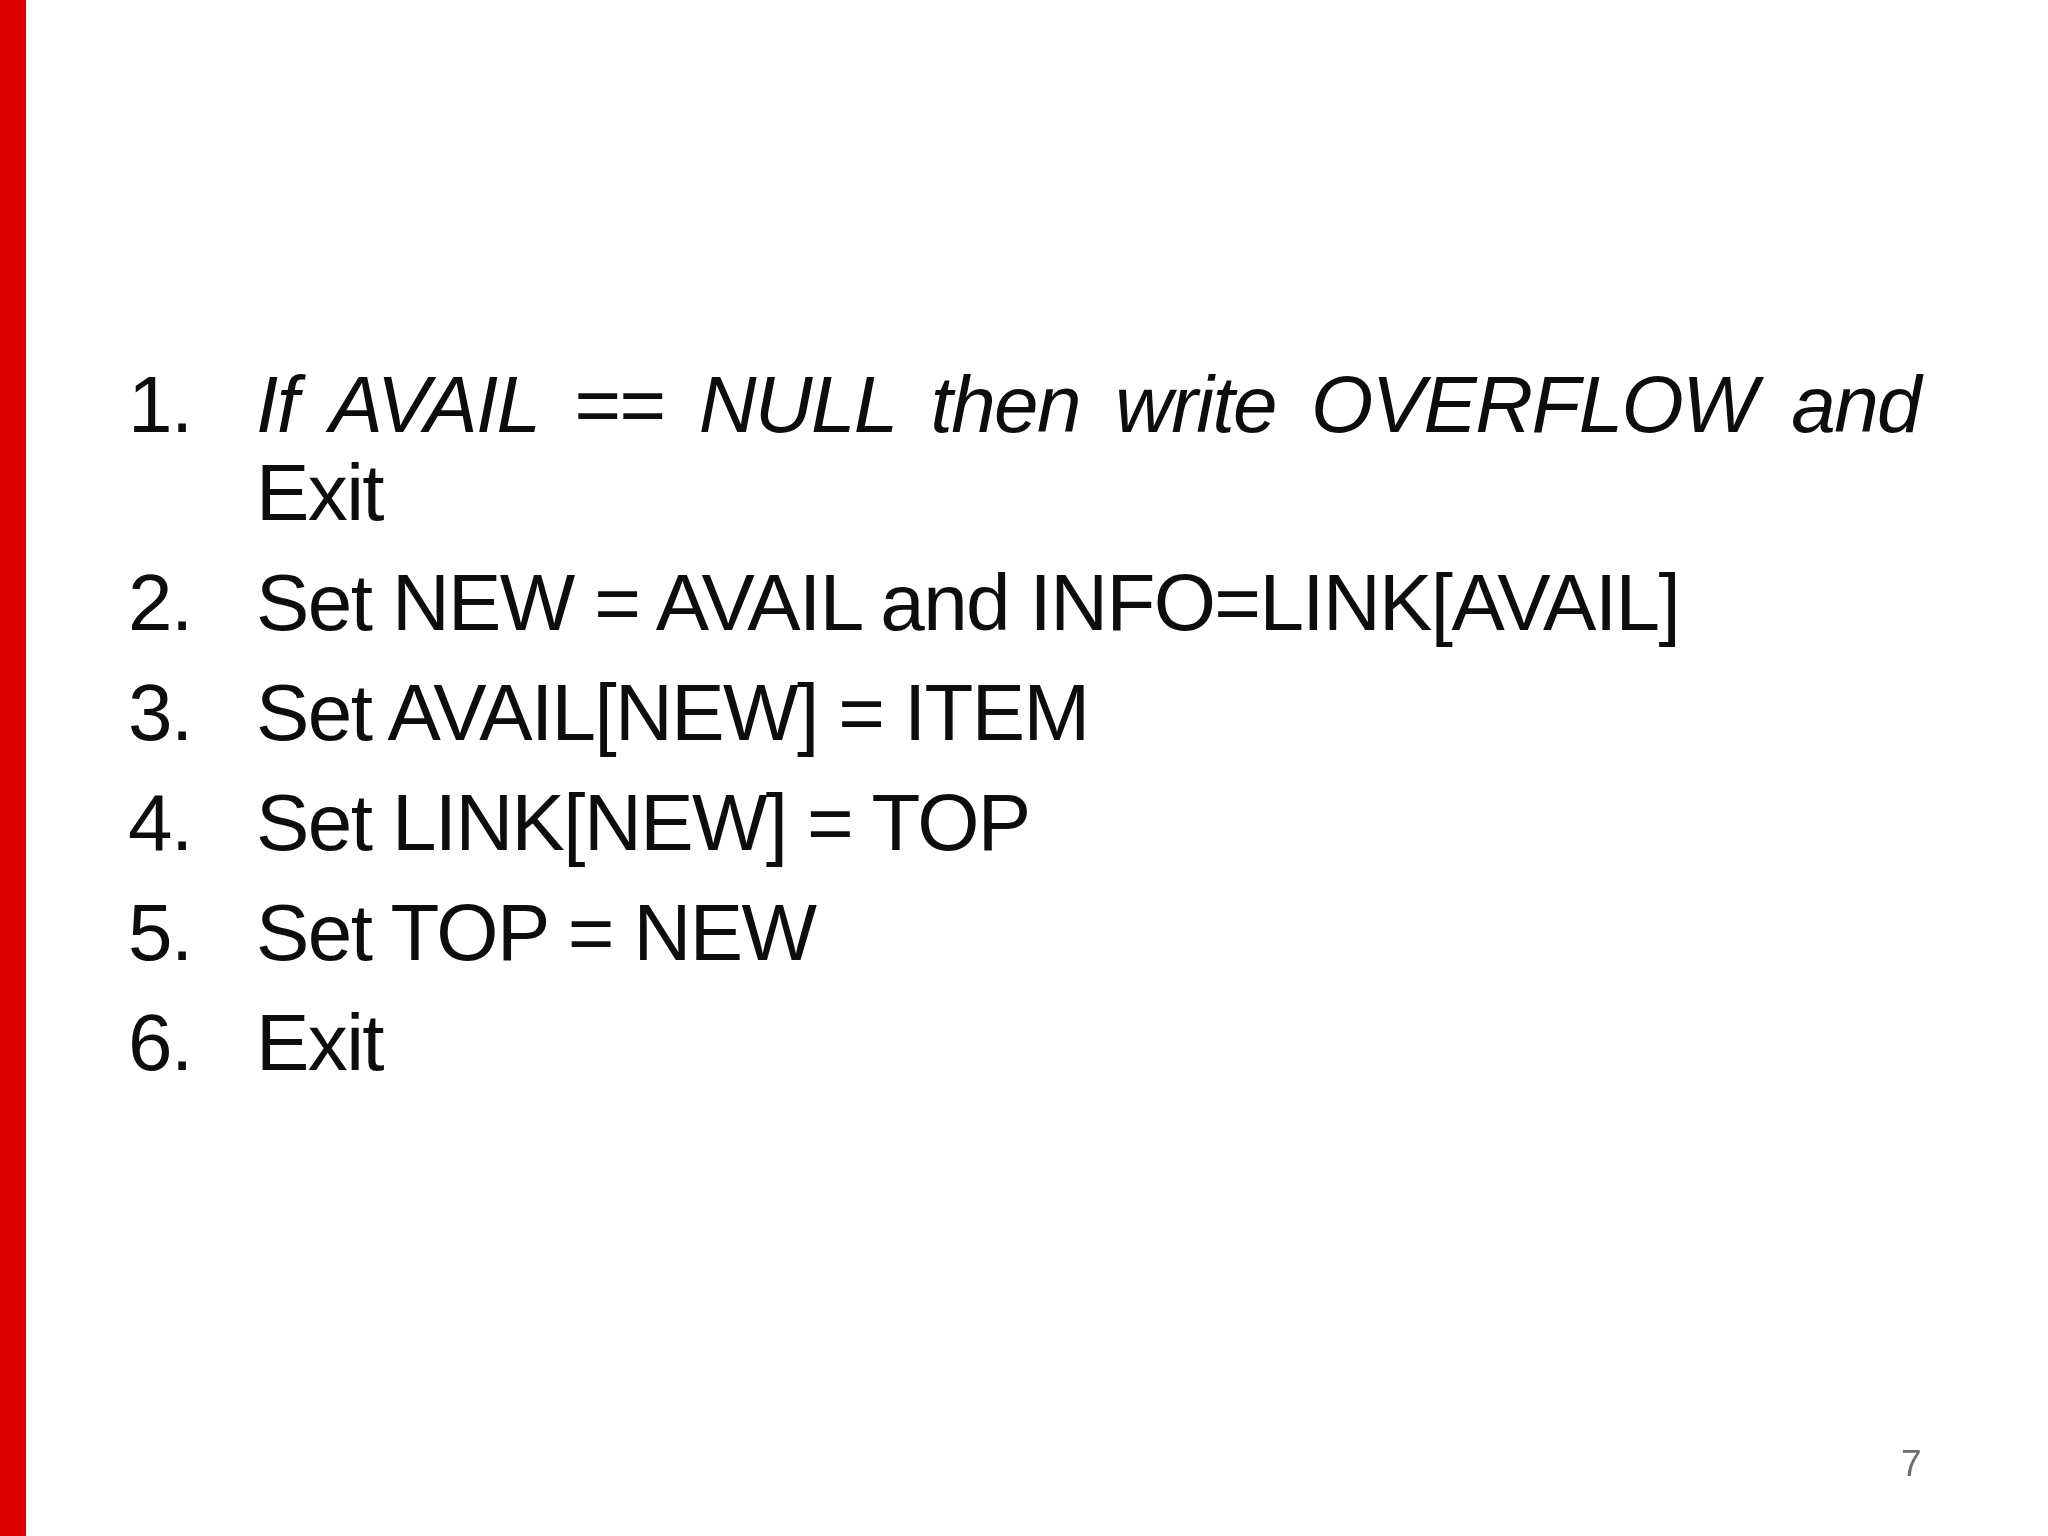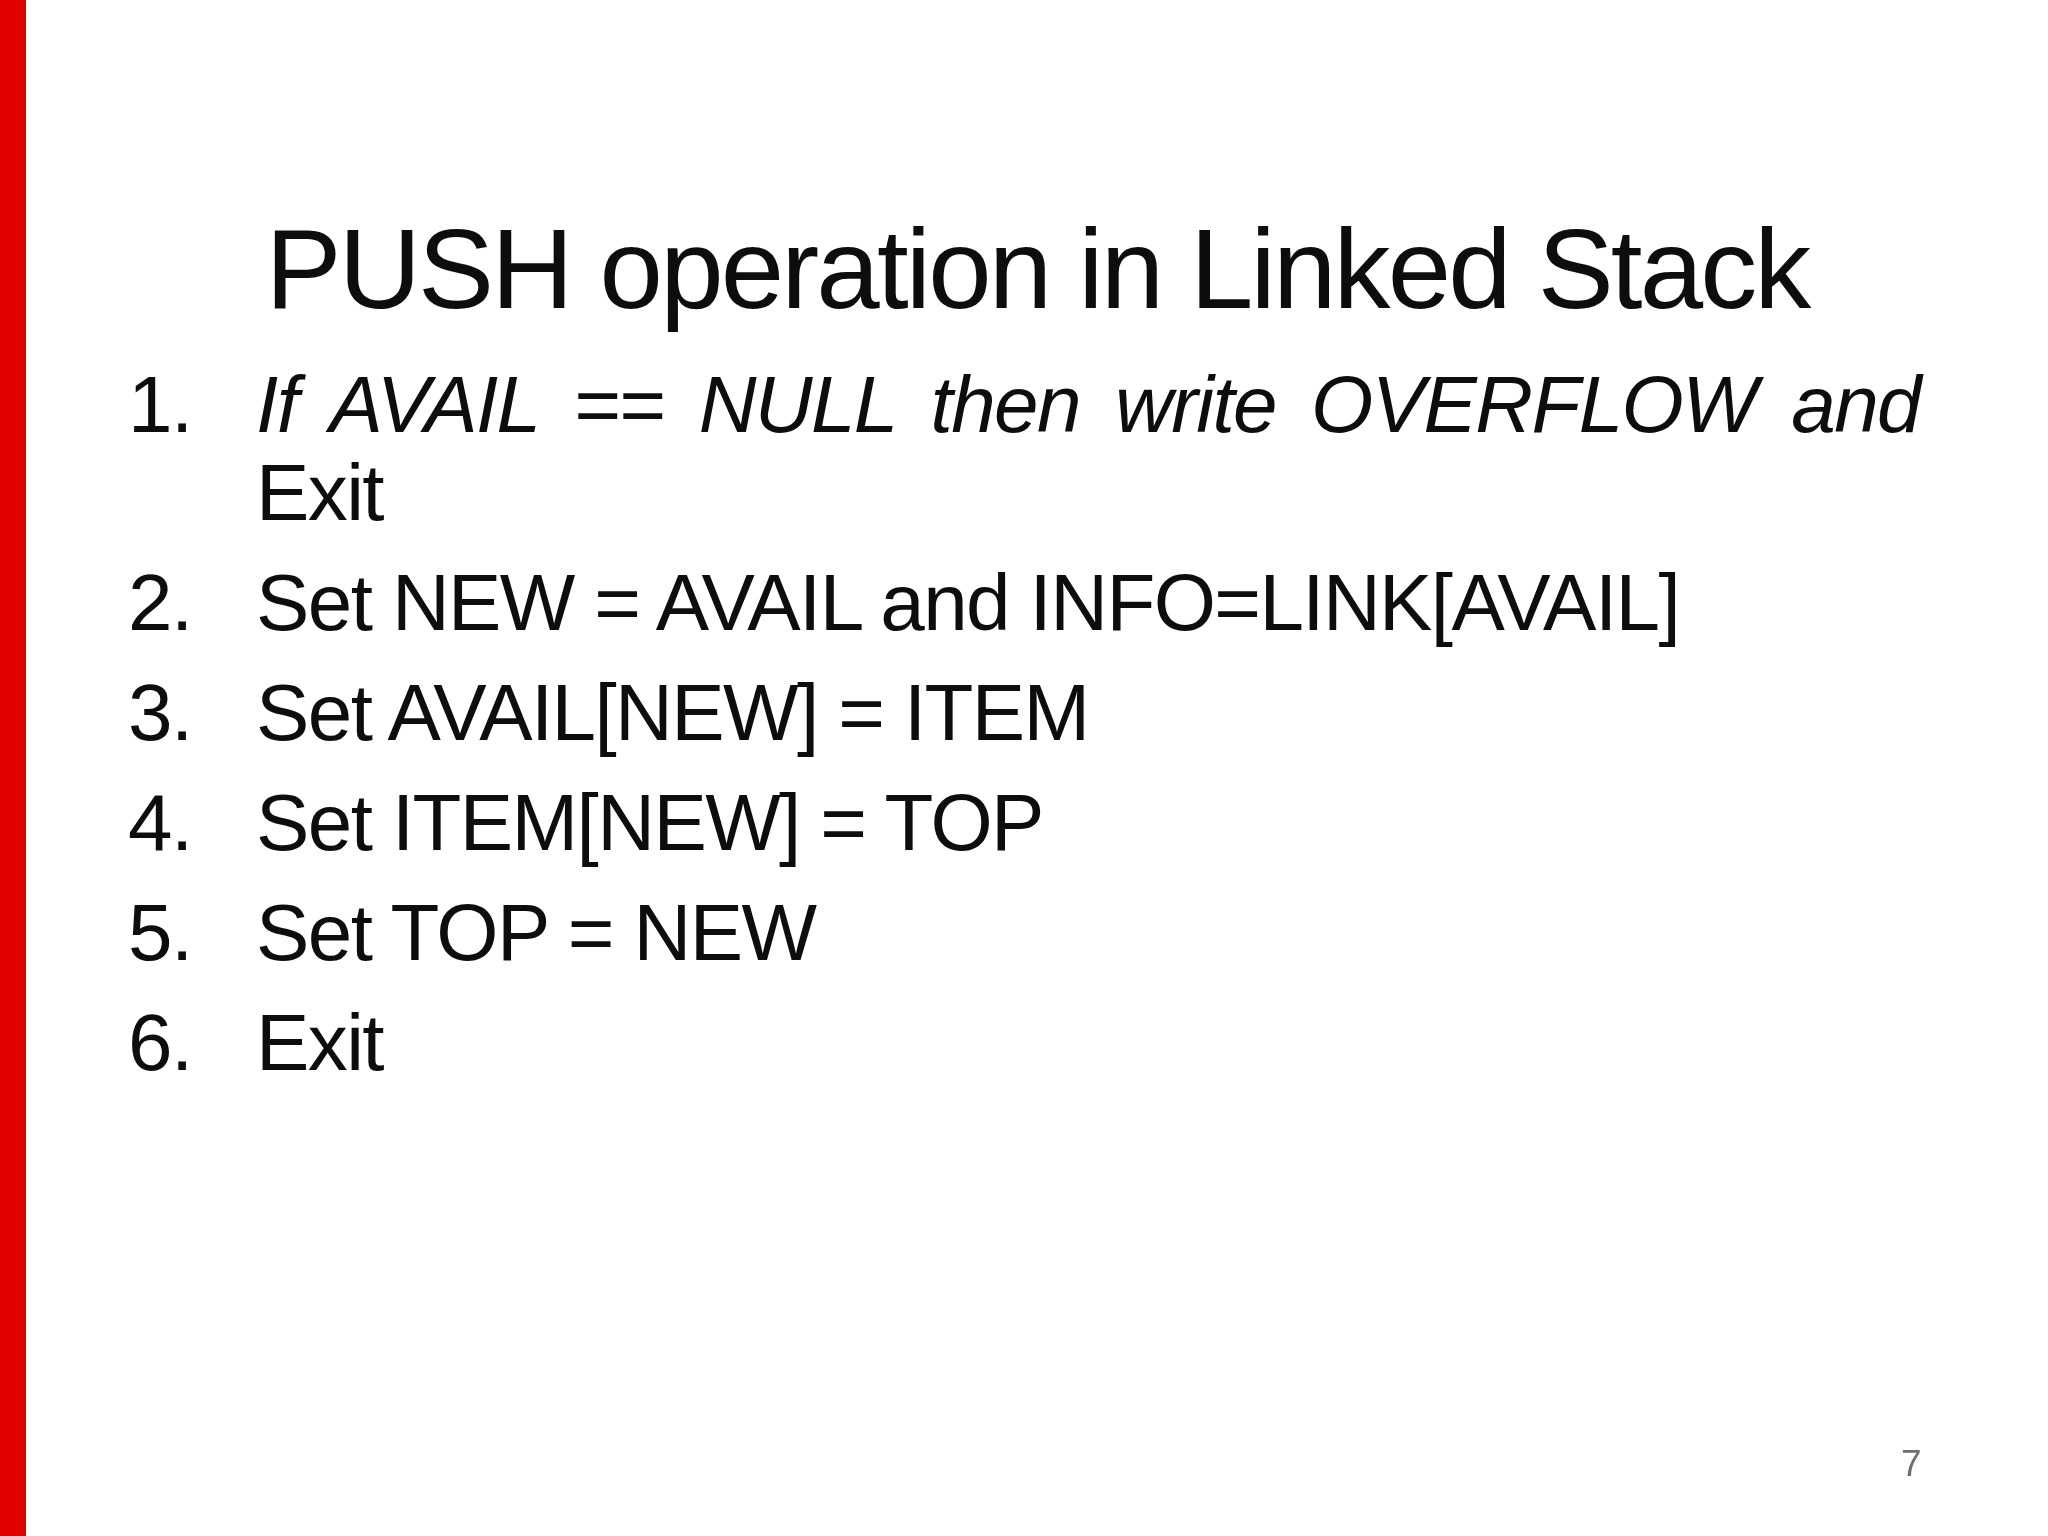--- a/index.html
+++ b/index.html
@@ -89,21 +89,20 @@
     color: #6e6e6e;
   }
 </style>
 </head>
 <body>
 
 <div class="slide">
 
   <div class="red-strip"></div>
 
-  <h1 class="title">PUSH operation in Linked Stack</h1>
 
   <div class="steps">
 
     <div class="step">
       <div class="step-num">1.</div>
       <div class="step-body">
         <div class="jline">If AVAIL == NULL then write OVERFLOW and</div>
         <div>Exit</div>
       </div>
     </div>
@@ -113,21 +112,21 @@
       <div class="step-body">Set NEW = AVAIL and INFO=LINK[AVAIL]</div>
     </div>
 
     <div class="step">
       <div class="step-num">3.</div>
       <div class="step-body">Set AVAIL[NEW] = ITEM</div>
     </div>
 
     <div class="step">
       <div class="step-num">4.</div>
-      <div class="step-body">Set ITEM[NEW] = TOP</div>
+      <div class="step-body">Set LINK[NEW] = TOP</div>
     </div>
 
     <div class="step">
       <div class="step-num">5.</div>
       <div class="step-body">Set TOP = NEW</div>
     </div>
 
     <div class="step">
       <div class="step-num">6.</div>
       <div class="step-body">Exit</div>

